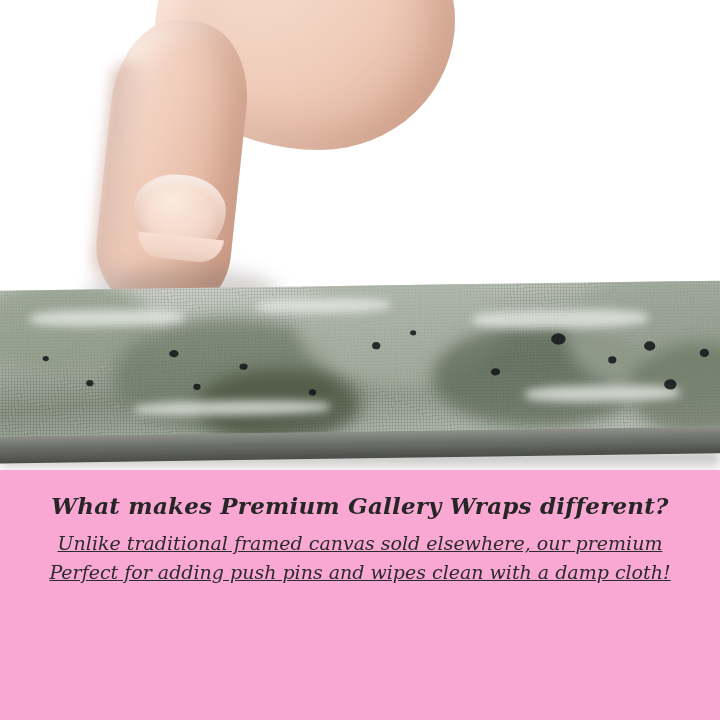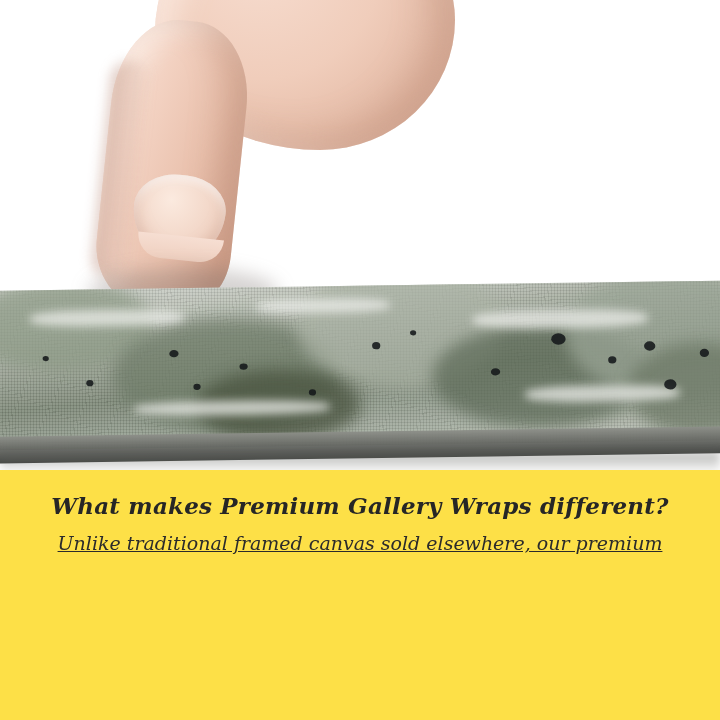--- a/index.html
+++ b/index.html
@@ -7,21 +7,21 @@
     padding: 0;
     background: #ffffff;
   }
   body {
     font-family: "DejaVu Sans", sans-serif;
   }
   .page {
     position: relative;
     width: 720px;
     height: 720px;
-    background: #fde047;
+    background: #f9a8d4;
     overflow: hidden;
   }
 
   
   .photo-area {
     position: absolute;
     left: 0;
     top: 0;
     width: 720px;
     height: 470px;
@@ -238,15 +238,16 @@
       <div class="dark-speck" style="left:310px; top:100px; width:7px; height:6px;"></div>
     </div>
 
     <div class="strip-bottom-edge"></div>
     <div class="strip-drop-shadow"></div>
   </div>
 
   <div class="text-block">
     <p class="headline">What makes Premium Gallery Wraps different?</p>
     <p class="body-line">Unlike traditional framed canvas sold elsewhere, our premium</p>
+    <p class="body-line">Perfect for adding push pins and wipes clean with a damp cloth!</p>
   </div>
 
 </div>
 
 </body></html>

